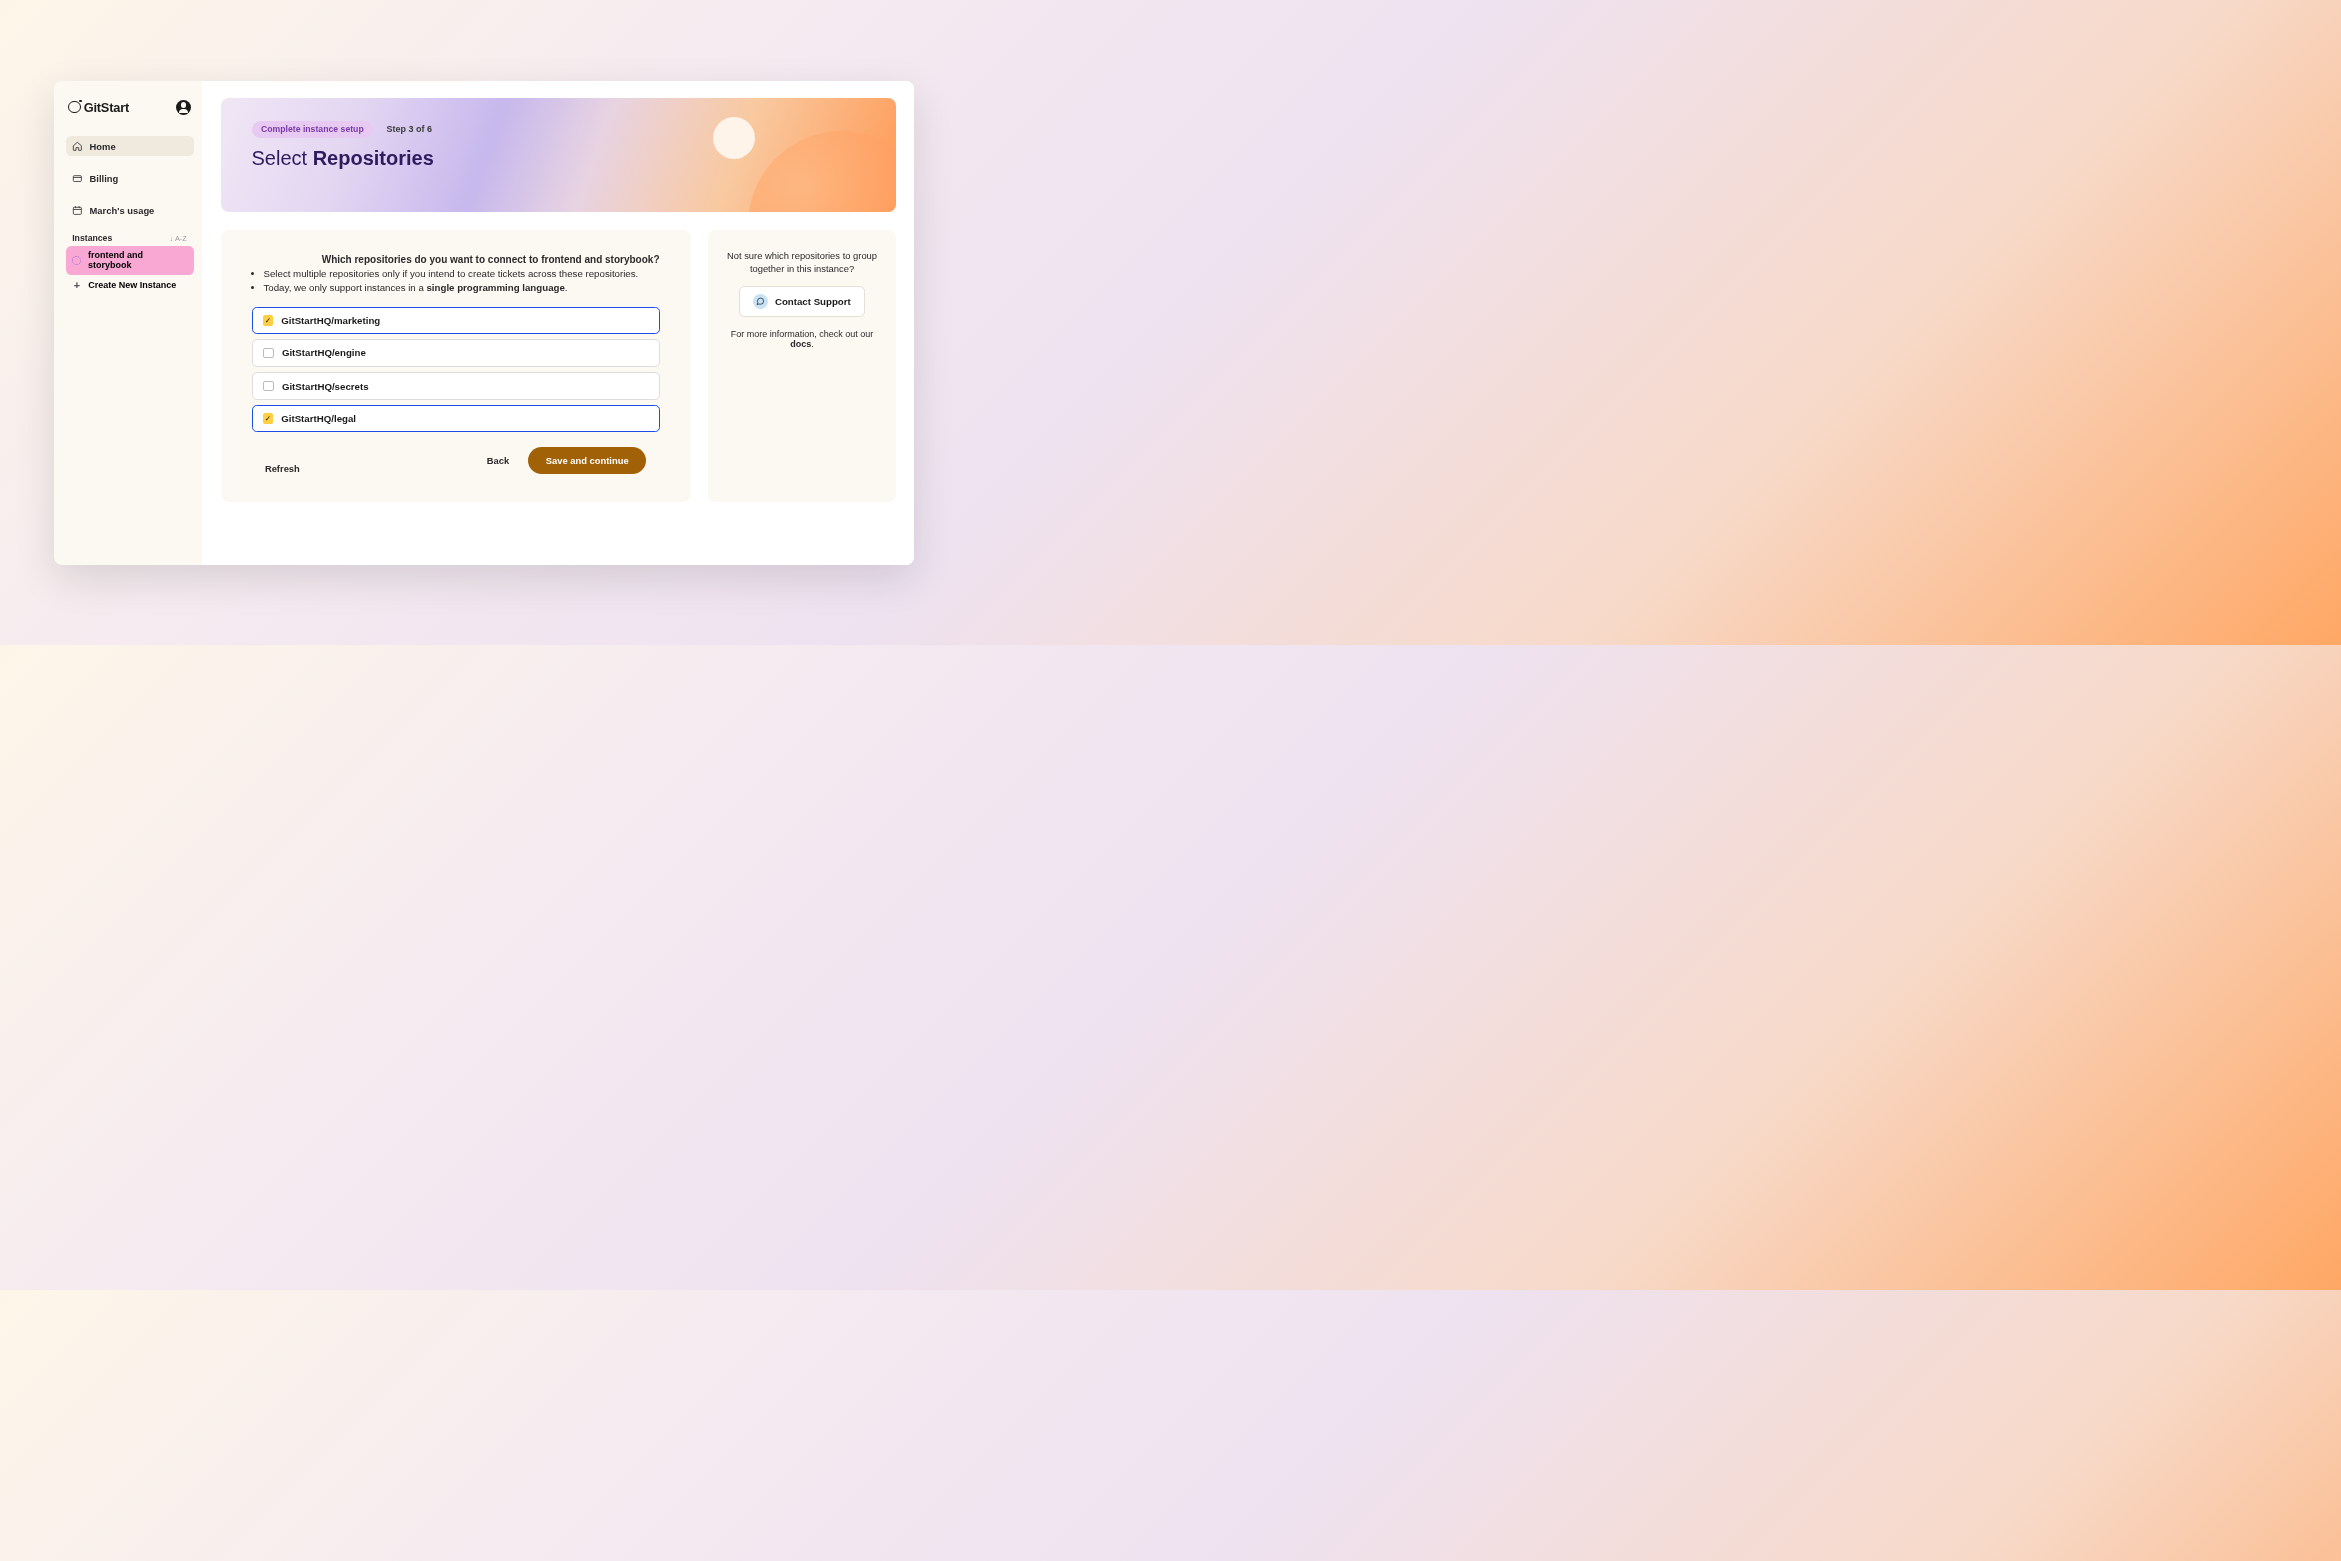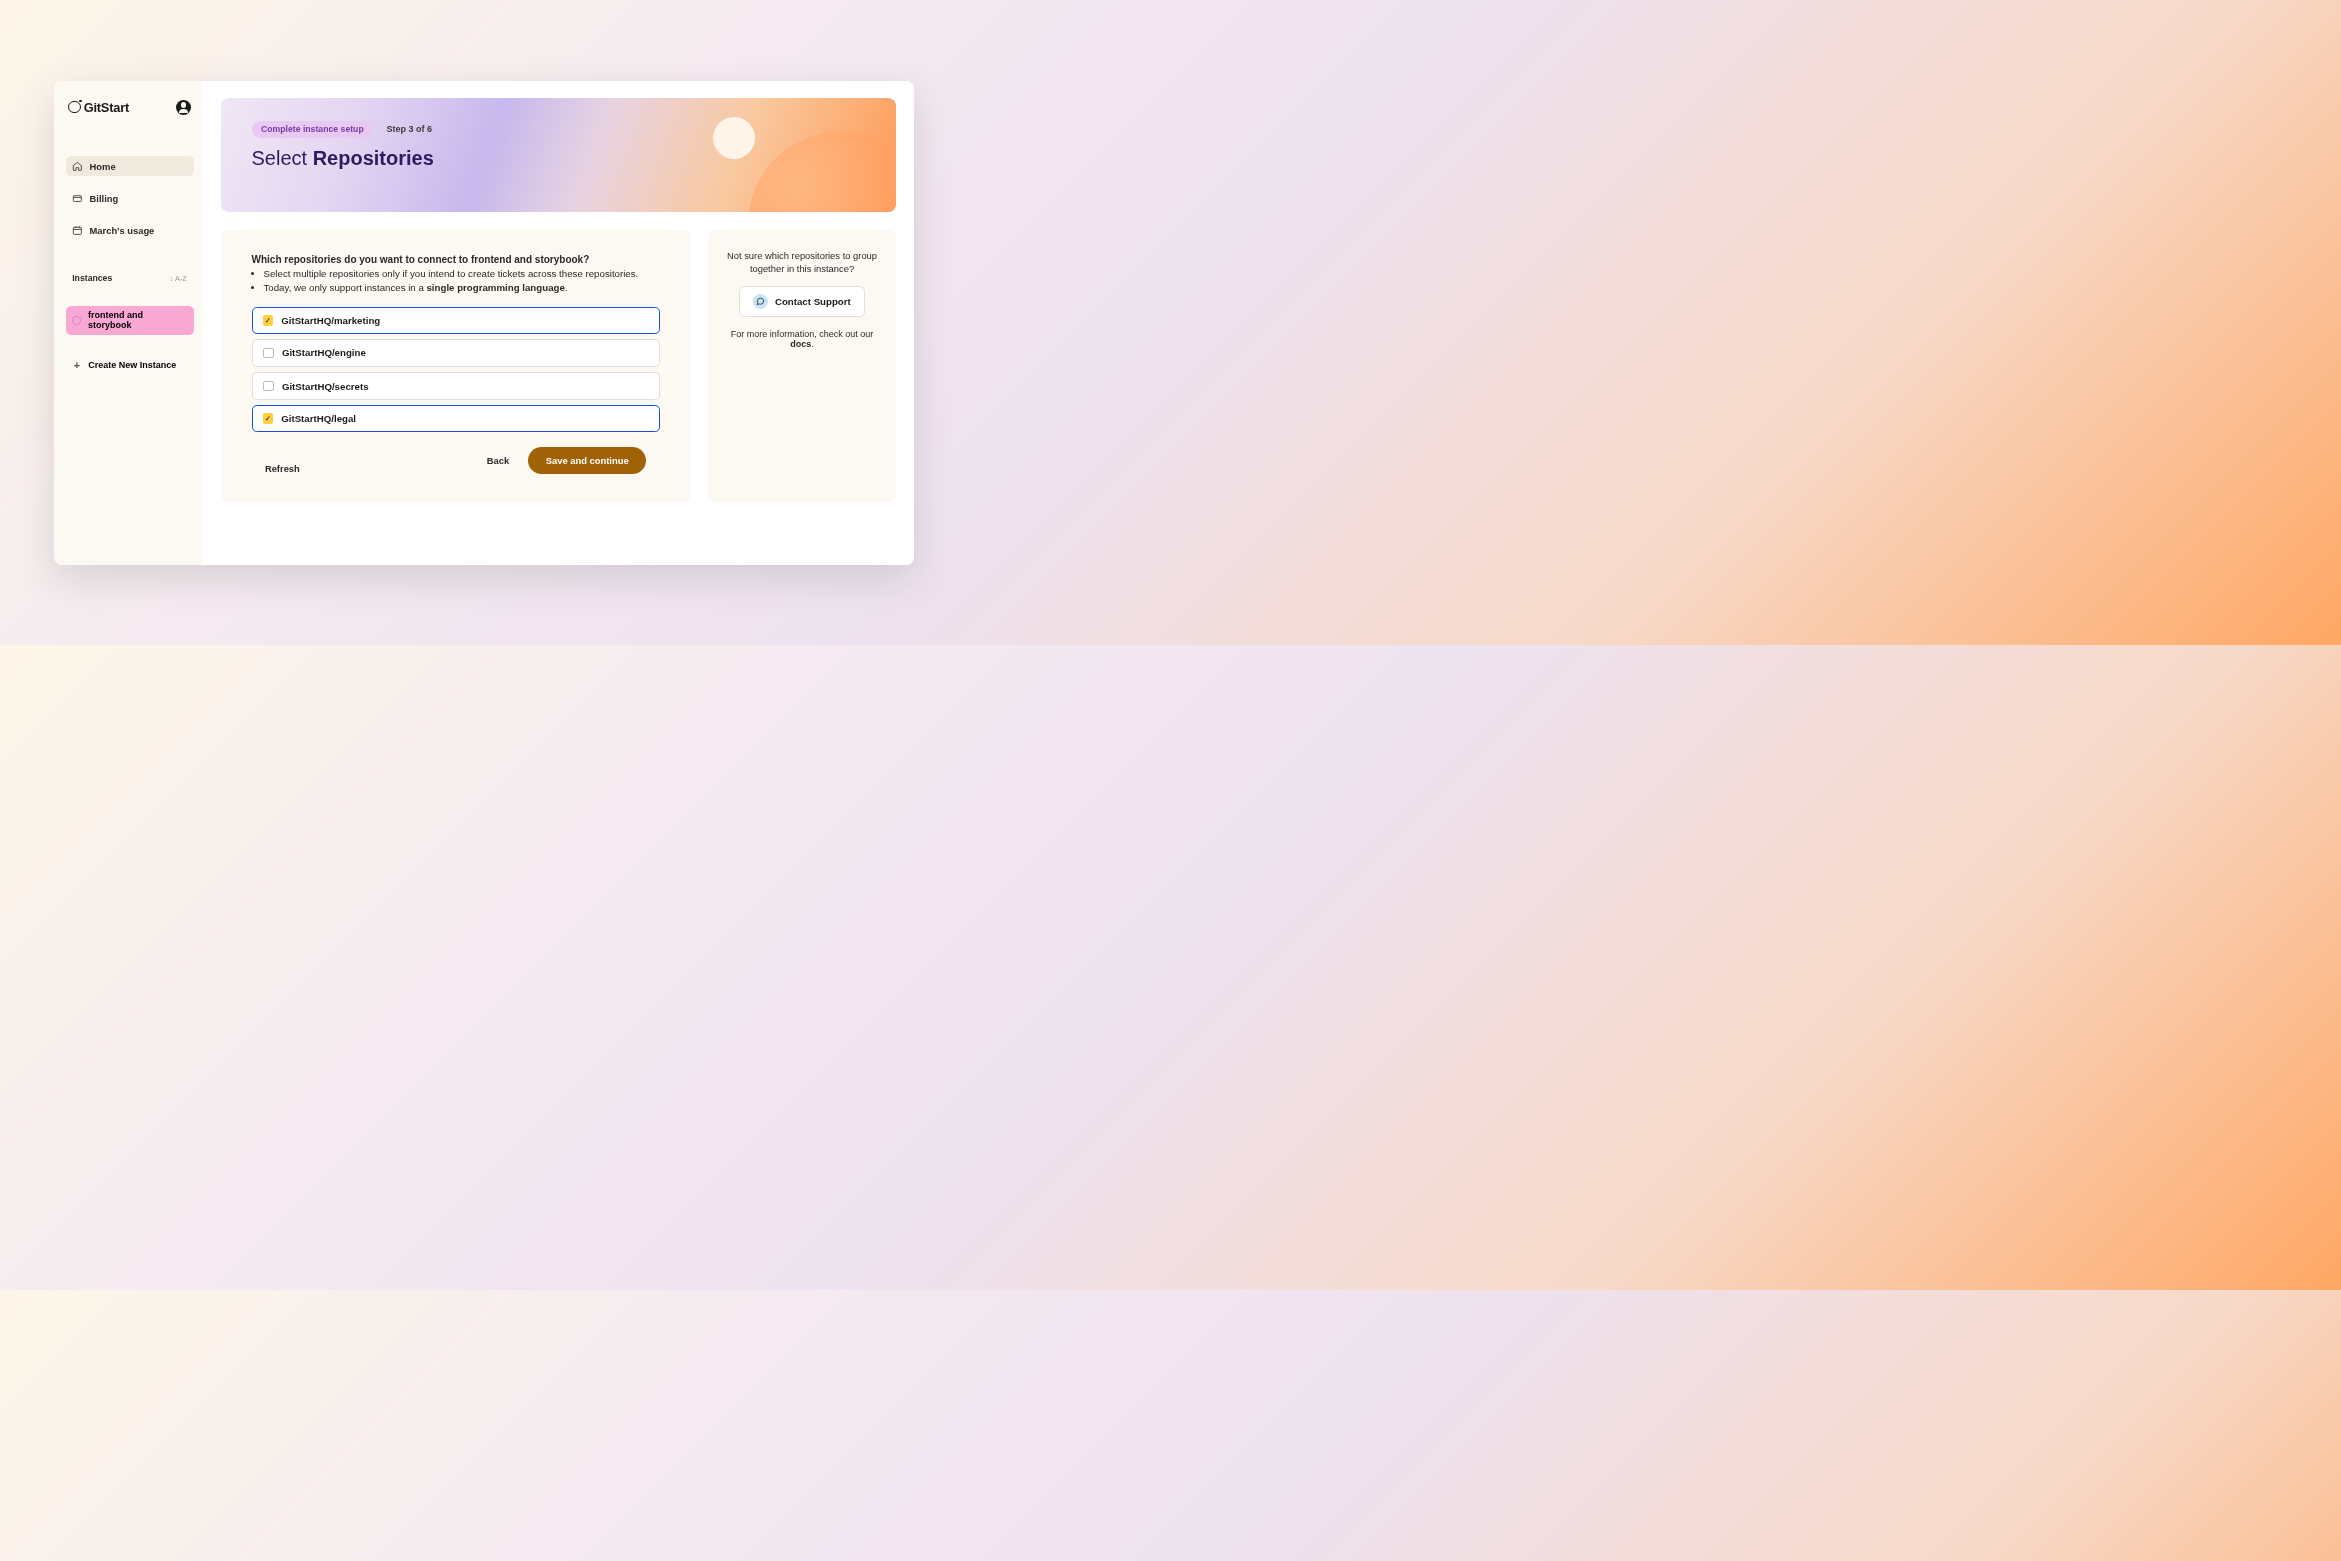--- a/index.html
+++ b/index.html
@@ -20,21 +20,21 @@
   border-radius: 8px;
   box-shadow: 0 13.4px 40px rgba(0,0,0,0.12);
   display: flex;
   overflow: hidden;
 }
 .sidebar {
   width: 148px;
   padding: 19px 8px 8px 12px;
   display: flex;
   flex-direction: column;
-  gap: 20px;
+  gap: 0;
 }
 .logo-row {
   display: flex;
   align-items: center;
   justify-content: space-between;
   margin-bottom: 9.4px;
   padding: 0 2.7px;
 }
 .logo {
   display: flex;
@@ -179,21 +179,21 @@
 .hero-title { font-size: 20px; font-weight: 400; color: #2e1a5e; }
 .hero-title strong { font-weight: 700; }
 .content-row { display: flex; gap: 17.5px; margin-top: 17.5px; }
 .panel {
   background: #fcf8f2;
   border-radius: 8px;
   padding: 24px 31px 28px;
 }
 .panel-main { flex: 1; }
 .panel-side { width: 188px; padding: 19px 15px; text-align: center; }
-.question { font-size: 10px; font-weight: 600; color: #2a2a2a; margin-bottom: 2.7px; }
+.question { font-size: 10px; font-weight: 600; color: #2a2a2a; margin-bottom: 2.7px; text-align: right; }
 .bullets { margin-left: 12px; margin-bottom: 12px; }
 .bullets li { font-size: 9.7px; color: #2a2a2a; line-height: 1.45; font-weight: 500; }
 .bullets strong { font-weight: 700; }
 .repo-list { display: flex; flex-direction: column; gap: 5.4px; margin-bottom: 15px; }
 .repo-item {
   display: flex;
   align-items: center;
   gap: 8px;
   background: #fff;
   border: 1px solid #ddd;

